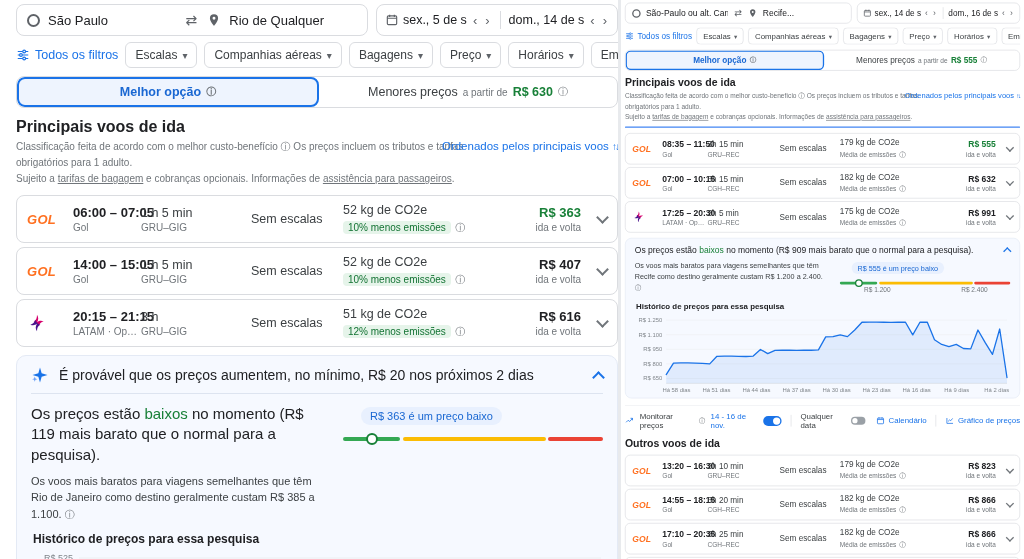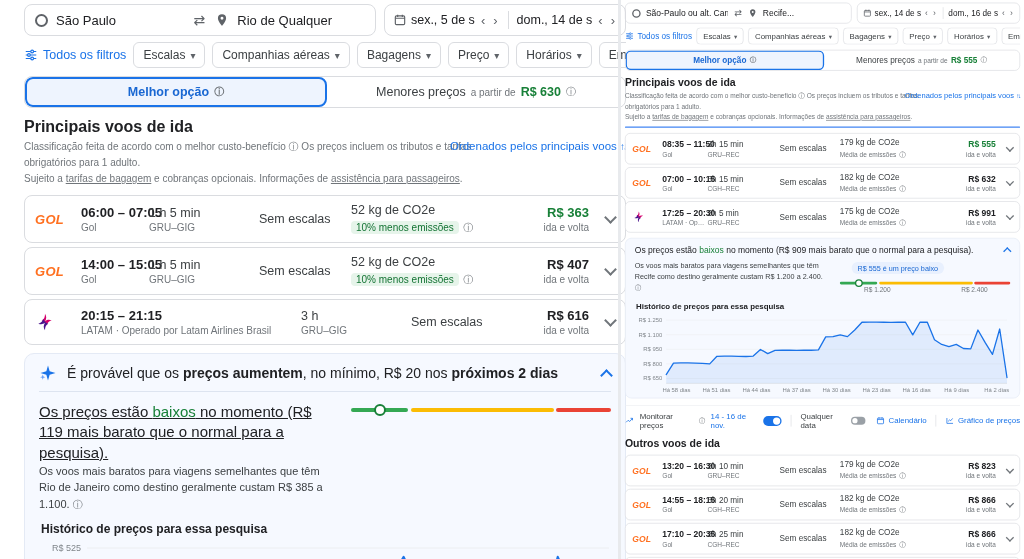--- a/index.html
+++ b/index.html
@@ -1,19 +1,19 @@
 <!DOCTYPE html>
 <html><head>
 <meta charset="utf-8">
 <style>
   html,body{margin:0;padding:0;}
   body{width:1024px;height:559px;overflow:hidden;background:#fff;
        font-family:"Liberation Sans",sans-serif;color:#202124;position:relative;}
   .panel{position:absolute;top:0;background:#fff;}
-  .left-panel{left:16px;width:618px;height:559px;padding:4px 8px;box-sizing:border-box;}
+  .left-panel{left:8px;width:618px;height:559px;padding:4px 8px;box-sizing:border-box;}
   .divider{position:absolute;left:618px;top:0;width:3px;height:559px;background:#e8eaed;}
   .right-wrap{position:absolute;left:621px;top:0;width:403px;height:559px;overflow:hidden;}
   .mini{width:615px;transform:scale(0.6553);transform-origin:0 0;padding:4px 6px;box-sizing:border-box;}
 
   
   .topbar{display:flex;gap:8px;align-items:center;height:32px;}
   .searchbox{flex:1;display:flex;align-items:center;border:1px solid #dadce0;border-radius:8px;
              height:30px;padding:0 10px;gap:8px;min-width:0;}
   .searchbox .field{font-size:13px;color:#202124;white-space:nowrap;overflow:hidden;flex:1;}
   .o-ic{width:9px;height:9px;border:2px solid #5f6368;border-radius:50%;flex:none;}
@@ -77,28 +77,28 @@
   .fcol-chev{width:26px;flex:none;display:flex;justify-content:flex-end;}
   .chev{width:7px;height:7px;border-right:2px solid #70757a;border-bottom:2px solid #70757a;
         transform:rotate(45deg);margin-top:-3px;}
   .chev.up{transform:rotate(-135deg);margin-top:4px;border-color:#1a73e8;}
 
   
   .insight-card{margin-top:8px;background:#f6f9ff;border:1px solid #e4eaf5;border-radius:10px;
                 padding:10px 14px 6px 14px;}
   .ic-head{display:flex;align-items:center;gap:10px;}
   .ic-title{flex:1;font-size:14px;color:#202124;}
-  .ic-title b{font-weight:700;}
+  .ic-title b{font-weight:400;}
   .ic-divider{height:1px;background:#dde4f0;margin:9px 0 10px 0;}
   .ic-body{display:flex;gap:18px;}
   .ic-left{flex:1;}
-  .ic-status{font-size:15px;color:#202124;line-height:1.35;max-width:330px;text-decoration:underline;}
+  .ic-status{font-size:15px;color:#202124;line-height:1.35;max-width:330px;}
   .ic-status-sm{font-size:13px;color:#202124;flex:1;}
   .greentxt{color:#188038;}
-  .ic-note{font-size:11px;color:#3c4043;line-height:1.5;max-width:330px;}
+  .ic-note{font-size:11px;color:#3c4043;line-height:1.5;margin-top:8px;max-width:330px;}
   .ic-right{width:260px;flex:none;padding-top:2px;}
   .ic-hist{font-size:12px;font-weight:700;color:#202124;margin:10px 0 4px 2px;}
 
   
   .slider-tip{display:inline-block;background:#e8f0fe;color:#1967d2;font-size:11px;border-radius:10px;
               padding:3px 9px;margin-left:18px;margin-bottom:8px;}
   .slider-track{position:relative;height:4px;border-radius:2px;margin:4px 0 3px 0;}
   .seg{position:absolute;top:0;height:4px;border-radius:2px;}
   .seg.g{left:0;width:22%;background:#34a853;}
   .seg.y{left:23%;width:55%;background:#fbbc04;}
@@ -289,20 +289,24 @@
         </div>
         <div class="fcol-main">
           <div class="ftime">20:15 – 21:15</div>
           <div class="fsub">LATAM · Operado por Latam Airlines Brasil</div>
         </div>
         <div class="fcol-dur">
           <div class="fdur">3 h</div>
           <div class="fsub">GRU–GIG</div>
         </div>
         <div class="fcol-stops">Sem escalas</div>
+        <div class="fcol-co2">
+          <div class="fco2">51 kg de CO2e</div>
+          <div><span class="epill pill">12% menos emissões</span> <span class="info"></span></div>
+        </div>
         <div class="fcol-price">
           <div class="fprice">R$ 616</div>
           <div class="fsub">ida e volta</div>
         </div>
         <div class="fcol-chev">
           <span class="chev"></span>
         </div>
       </div>
     </div>
 
@@ -321,20 +325,21 @@
     <div class="ic-body">
       <div class="ic-left">
         <div class="ic-status">
           <span>Os preços estão </span><span class="greentxt">baixos</span><span> no momento (R$ 119 mais barato que o normal para a pesquisa).</span>
         </div>
         <div class="ic-note">
           <span>Os voos mais baratos para viagens semelhantes que têm Rio de Janeiro como destino geralmente custam R$ 385 a 1.100.</span> <span class="info"></span>
         </div>
       </div>
       <div class="ic-right">
+        <span class="slider-tip">R$ 363 é um preço baixo</span>
         <div class="slider-track">
           <span class="seg g"></span>
             <span class="seg y"></span>
             <span class="seg r"></span>
           <span class="knob"></span>
         </div>
       </div>
     </div>
     <div class="ic-hist">Histórico de preços para essa pesquisa</div>
     <svg class="chart" width="580" height="122">

